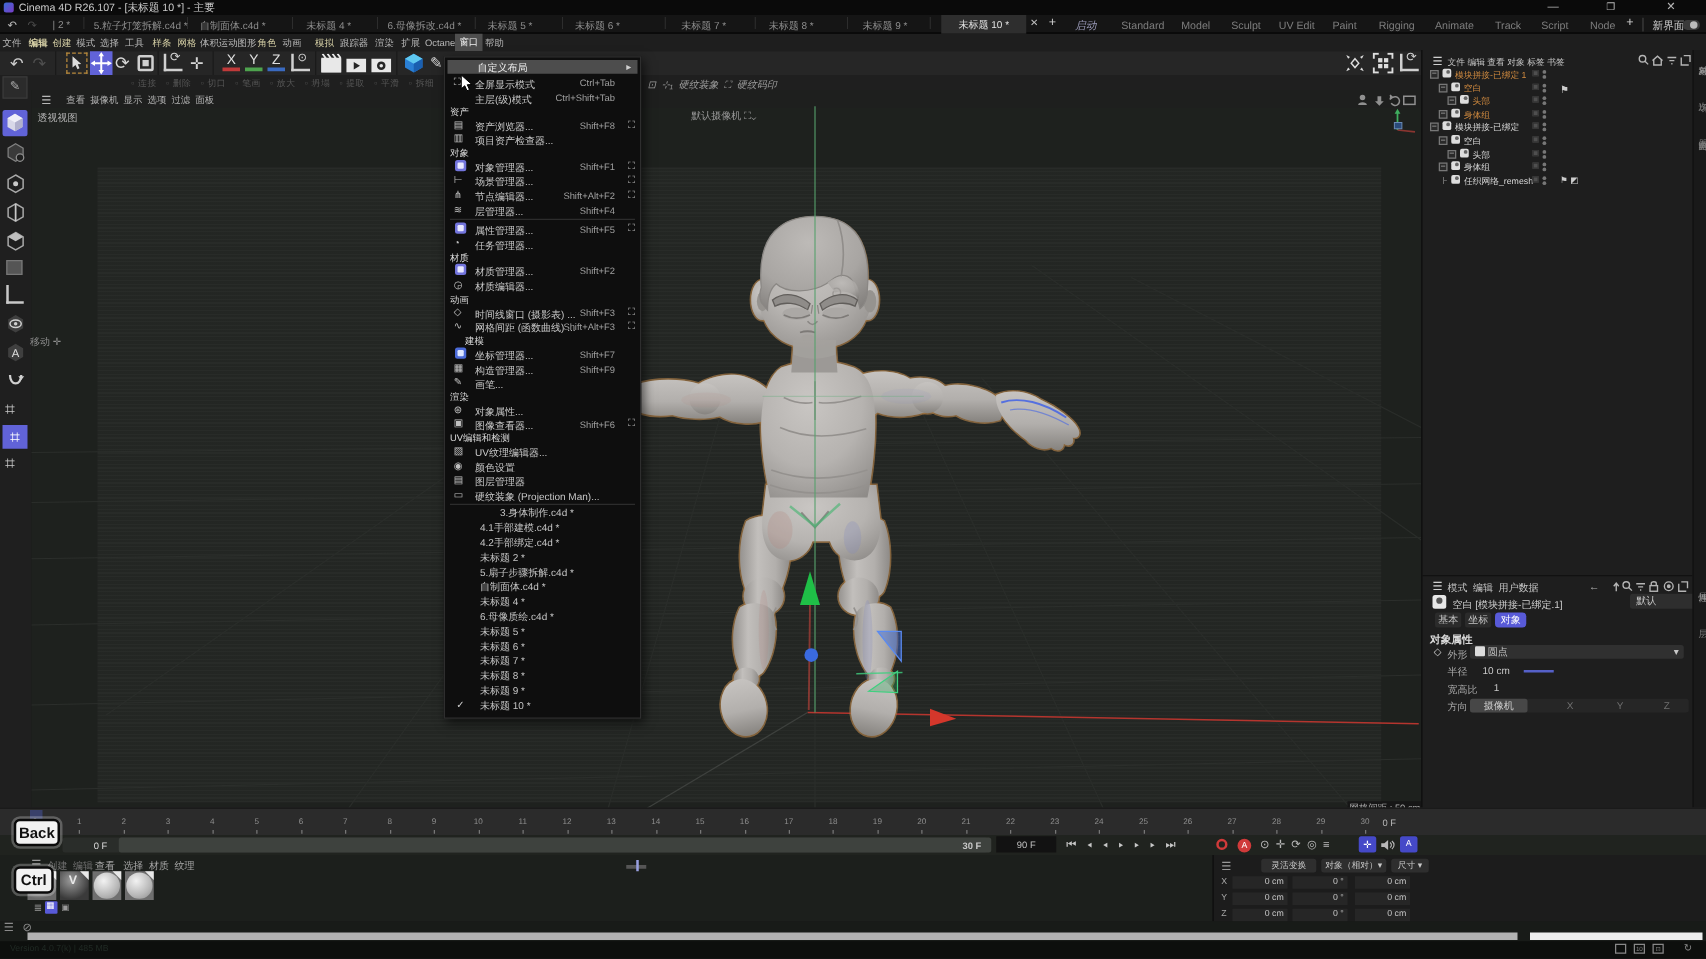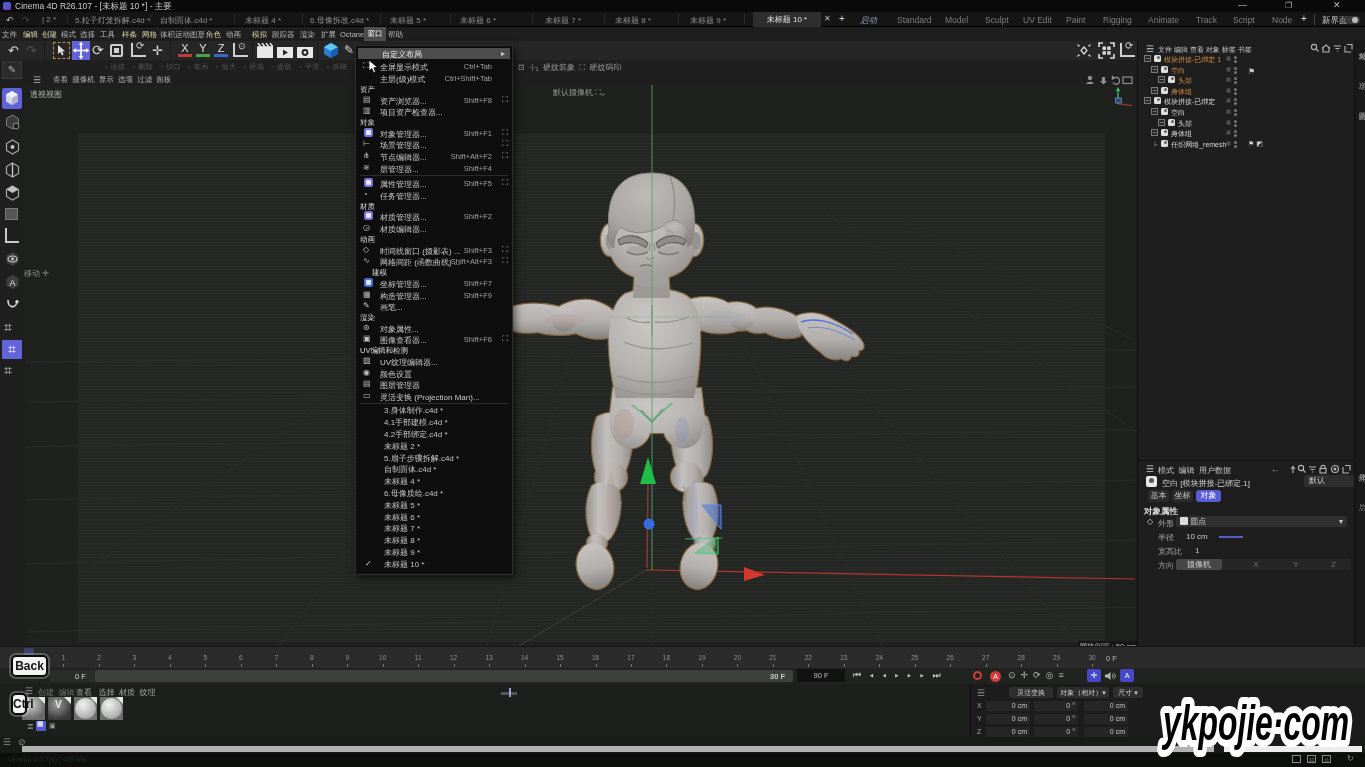--- a/index.html
+++ b/index.html
@@ -62,21 +62,21 @@
   <style>.lt{top:3px;font-size:8.5px;color:#7e7e7e;white-space:nowrap;}</style>
   <div class="abs" style="left:1301px;top:1px;font-size:10px;color:#d5d5d5;">+</div>
   <div class="abs" style="left:1312px;top:2px;font-size:9px;color:#555;">│</div>
   <div class="abs" style="left:1322px;top:3px;font-size:8.5px;color:#c8c8c8;">新界面</div>
   <div class="abs" style="left:1346px;top:4px;width:14px;height:8px;background:#3a3a3a;border-radius:4px;"></div>
   <div class="abs" style="left:1352px;top:5px;width:6px;height:6px;background:#bbb;border-radius:3px;"></div>
 </div>
 
 <div class="abs" id="menubar" style="left:0;top:27px;width:1365px;height:14px;background:#1e1e1e;">
   <div class="abs mm" style="left:2px;color:#b8b8b8;">文件</div>
-  <div class="abs mm" style="left:23px;color:#d6d0a6;">编辑</div>
+  <div class="abs mm" style="left:23px;color:#d6d0a6;font-weight:bold;">编辑</div>
   <div class="abs mm" style="left:42px;color:#d6d0a6;">创建</div>
   <div class="abs mm" style="left:61px;color:#b8b8b8;">模式</div>
   <div class="abs mm" style="left:80px;color:#b8b8b8;">选择</div>
   <div class="abs mm" style="left:100px;color:#b8b8b8;">工具</div>
   <div class="abs mm" style="left:122px;color:#d6d0a6;">样条</div>
   <div class="abs mm" style="left:142px;color:#d6d0a6;">网格</div>
   <div class="abs mm" style="left:160px;color:#b8b8b8;">体积</div>
   <div class="abs mm" style="left:175px;color:#b8b8b8;">运动图形</div>
   <div class="abs mm" style="left:206px;color:#d6d0a6;">角色</div>
   <div class="abs mm" style="left:226px;color:#b8b8b8;">动画</div>
@@ -170,21 +170,21 @@
           <rect x="9.2" y="9.2" width="3.4" height="3.4"></rect>
         </g>
       </svg>
   <div class="abs" style="left:1120px;top:2px;width:15px;height:14px;border-left:2px solid #d0d0d0;border-bottom:2px solid #d0d0d0;">
         <span class="abs" style="left:3px;top:-3px;font-size:10px;color:#d0d0d0;">⟳</span>
       </div>
 </div>
 
 <div class="abs" id="toolbar2" style="left:0;top:60px;width:1365px;height:12px;background:#1f1f1f;">
   <div class="abs" style="left:105px;top:2px;font-size:7px;color:#565656;white-space:nowrap;letter-spacing:.5px;">▫ 连接&nbsp;&nbsp; ▫ 删除&nbsp;&nbsp; ▫ 切口&nbsp;&nbsp; ▫ 笔画&nbsp;&nbsp; ▫ 放大&nbsp;&nbsp; ▫ 坍塌&nbsp;&nbsp; ▫ 提取&nbsp;&nbsp; ▫ 平滑&nbsp;&nbsp; ▫ 拆细&nbsp;&nbsp; ▫ 压平&nbsp;&nbsp; ▫ 填充</div>
-  <div class="abs" style="left:518px;top:2px;font-size:8px;color:#9c9c9c;white-space:nowrap;">⊡&nbsp; ⊹₁&nbsp; 硬纹装象&nbsp; ⛶&nbsp; 硬纹码印</div>
+  <div class="abs" style="left:518px;top:2px;font-size:8px;color:#9c9c9c;white-space:nowrap;font-style:italic;">⊡&nbsp; ⊹₁&nbsp; 硬纹装象&nbsp; ⛶&nbsp; 硬纹码印</div>
 </div>
 
 <div class="abs" id="lefttools" style="left:0;top:72px;width:25px;height:580px;background:#1f1f1f;">
   <div class="abs" style="left:2px;top:16px;width:20px;height:21px;background:#6163d8;border-radius:2px;">
     <svg width="20" height="21" viewBox="0 0 20 21">
           <path d="M10,3 L16,6.5 L16,13.5 L10,17 L4,13.5 L4,6.5 Z" fill="#d8d8e8"></path>
           <path d="M10,3 L16,6.5 L10,10 L4,6.5 Z" fill="#f0f0f8"></path>
           <path d="M10,10 L16,6.5 L16,13.5 L10,17 Z" fill="#b0b0cc"></path>
         </svg>
   </div>
@@ -759,46 +759,41 @@
   <div class="abs" style="left:0;top:321px;width:156px;height:11px;">
         <span style="position:absolute;left:7px;top:1px;font-size:8px;color:#c0c0c0;">◉</span>
         <span style="position:absolute;left:24px;top:1.5px;font-size:8px;color:#c8c8c8;white-space:nowrap;">颜色设置</span>
       </div>
   <div class="abs" style="left:0;top:332px;width:156px;height:11px;">
         <span style="position:absolute;left:7px;top:1px;font-size:8px;color:#c0c0c0;">▤</span>
         <span style="position:absolute;left:24px;top:1.5px;font-size:8px;color:#c8c8c8;white-space:nowrap;">图层管理器</span>
       </div>
   <div class="abs" style="left:0;top:344px;width:156px;height:11px;">
         <span style="position:absolute;left:7px;top:1px;font-size:8px;color:#c0c0c0;">▭</span>
-        <span style="position:absolute;left:24px;top:1.5px;font-size:8px;color:#c8c8c8;white-space:nowrap;">灵活变换 (Projection Man)...</span>
+        <span style="position:absolute;left:24px;top:1.5px;font-size:8px;color:#c8c8c8;white-space:nowrap;">硬纹装象 (Projection Man)...</span>
       </div>
   <div class="abs" style="left:4px;top:357px;width:148px;height:1px;background:#2c2c2c;"></div>
-  <div class="abs" style="left:28px;top:359px;font-size:8px;color:#c4c4c4;white-space:nowrap;">3.身体制作.c4d *</div>
+  <div class="abs" style="left:44px;top:359px;font-size:8px;color:#c4c4c4;white-space:nowrap;">3.身体制作.c4d *</div>
   <div class="abs" style="left:28px;top:371px;font-size:8px;color:#c4c4c4;white-space:nowrap;">4.1手部建模.c4d *</div>
   <div class="abs" style="left:28px;top:383px;font-size:8px;color:#c4c4c4;white-space:nowrap;">4.2手部绑定.c4d *</div>
   <div class="abs" style="left:28px;top:395px;font-size:8px;color:#c4c4c4;white-space:nowrap;">未标题 2 *</div>
   <div class="abs" style="left:28px;top:407px;font-size:8px;color:#c4c4c4;white-space:nowrap;">5.扇子步骤拆解.c4d *</div>
   <div class="abs" style="left:28px;top:418px;font-size:8px;color:#c4c4c4;white-space:nowrap;">自制面体.c4d *</div>
   <div class="abs" style="left:28px;top:430px;font-size:8px;color:#c4c4c4;white-space:nowrap;">未标题 4 *</div>
   <div class="abs" style="left:28px;top:442px;font-size:8px;color:#c4c4c4;white-space:nowrap;">6.母像质绘.c4d *</div>
   <div class="abs" style="left:28px;top:454px;font-size:8px;color:#c4c4c4;white-space:nowrap;">未标题 5 *</div>
   <div class="abs" style="left:28px;top:466px;font-size:8px;color:#c4c4c4;white-space:nowrap;">未标题 6 *</div>
   <div class="abs" style="left:28px;top:477px;font-size:8px;color:#c4c4c4;white-space:nowrap;">未标题 7 *</div>
   <div class="abs" style="left:28px;top:489px;font-size:8px;color:#c4c4c4;white-space:nowrap;">未标题 8 *</div>
   <div class="abs" style="left:28px;top:501px;font-size:8px;color:#c4c4c4;white-space:nowrap;">未标题 9 *</div>
   <div class="abs" style="left:9px;top:513px;font-size:8px;color:#d0d0d0;">✓</div>
   <div class="abs" style="left:28px;top:513px;font-size:8px;color:#c4c4c4;white-space:nowrap;">未标题 10 *</div>
 </div>
 
 <div class="abs" style="left:11px;top:655px;width:37px;height:22px;background:#f2f2f2;border:2px solid #0a0a0a;border-radius:5px;box-shadow:0 0 0 2px rgba(255,255,255,.25);font-weight:bold;font-size:12px;color:#111;text-align:center;line-height:18px;">Back</div>
-<div class="abs" style="left:11px;top:693px;width:16px;height:22px;background:#f2f2f2;border:2px solid #0a0a0a;border-radius:5px;box-shadow:0 0 0 2px rgba(255,255,255,.25);font-weight:bold;font-size:12px;color:#111;text-align:center;line-height:18px;">Ctrl</div>
-
-<div id="watermark" class="abs" style="left:1152px;top:679px;width:213px;height:88px;z-index:20;">
-<svg width="213" height="88" viewBox="0 0 213 88">
-  <text x="104" y="61" text-anchor="middle" font-family="Liberation Sans" font-weight="bold" font-style="italic" font-size="50" fill="#000" stroke="#fff" stroke-width="14" paint-order="stroke" stroke-linejoin="round" textLength="186" lengthAdjust="spacingAndGlyphs">ykpojie·com</text>
-</svg>
-</div>
+<div class="abs" style="left:11px;top:693px;width:32px;height:22px;background:#f2f2f2;border:2px solid #0a0a0a;border-radius:5px;box-shadow:0 0 0 2px rgba(255,255,255,.25);font-weight:bold;font-size:12px;color:#111;text-align:center;line-height:18px;">Ctrl</div>
+
 
 <svg class="abs" style="left:368px;top:59px;z-index:40;" width="12" height="16" viewBox="0 0 12 16">
   <path d="M1,1 L1,12 L3.8,9.6 L5.6,13.6 L7.6,12.7 L5.8,8.8 L9.5,8.6 Z" fill="#fff" stroke="#000" stroke-width="0.8"></path>
 </svg>
 
 </div>
 
 </body></html>

